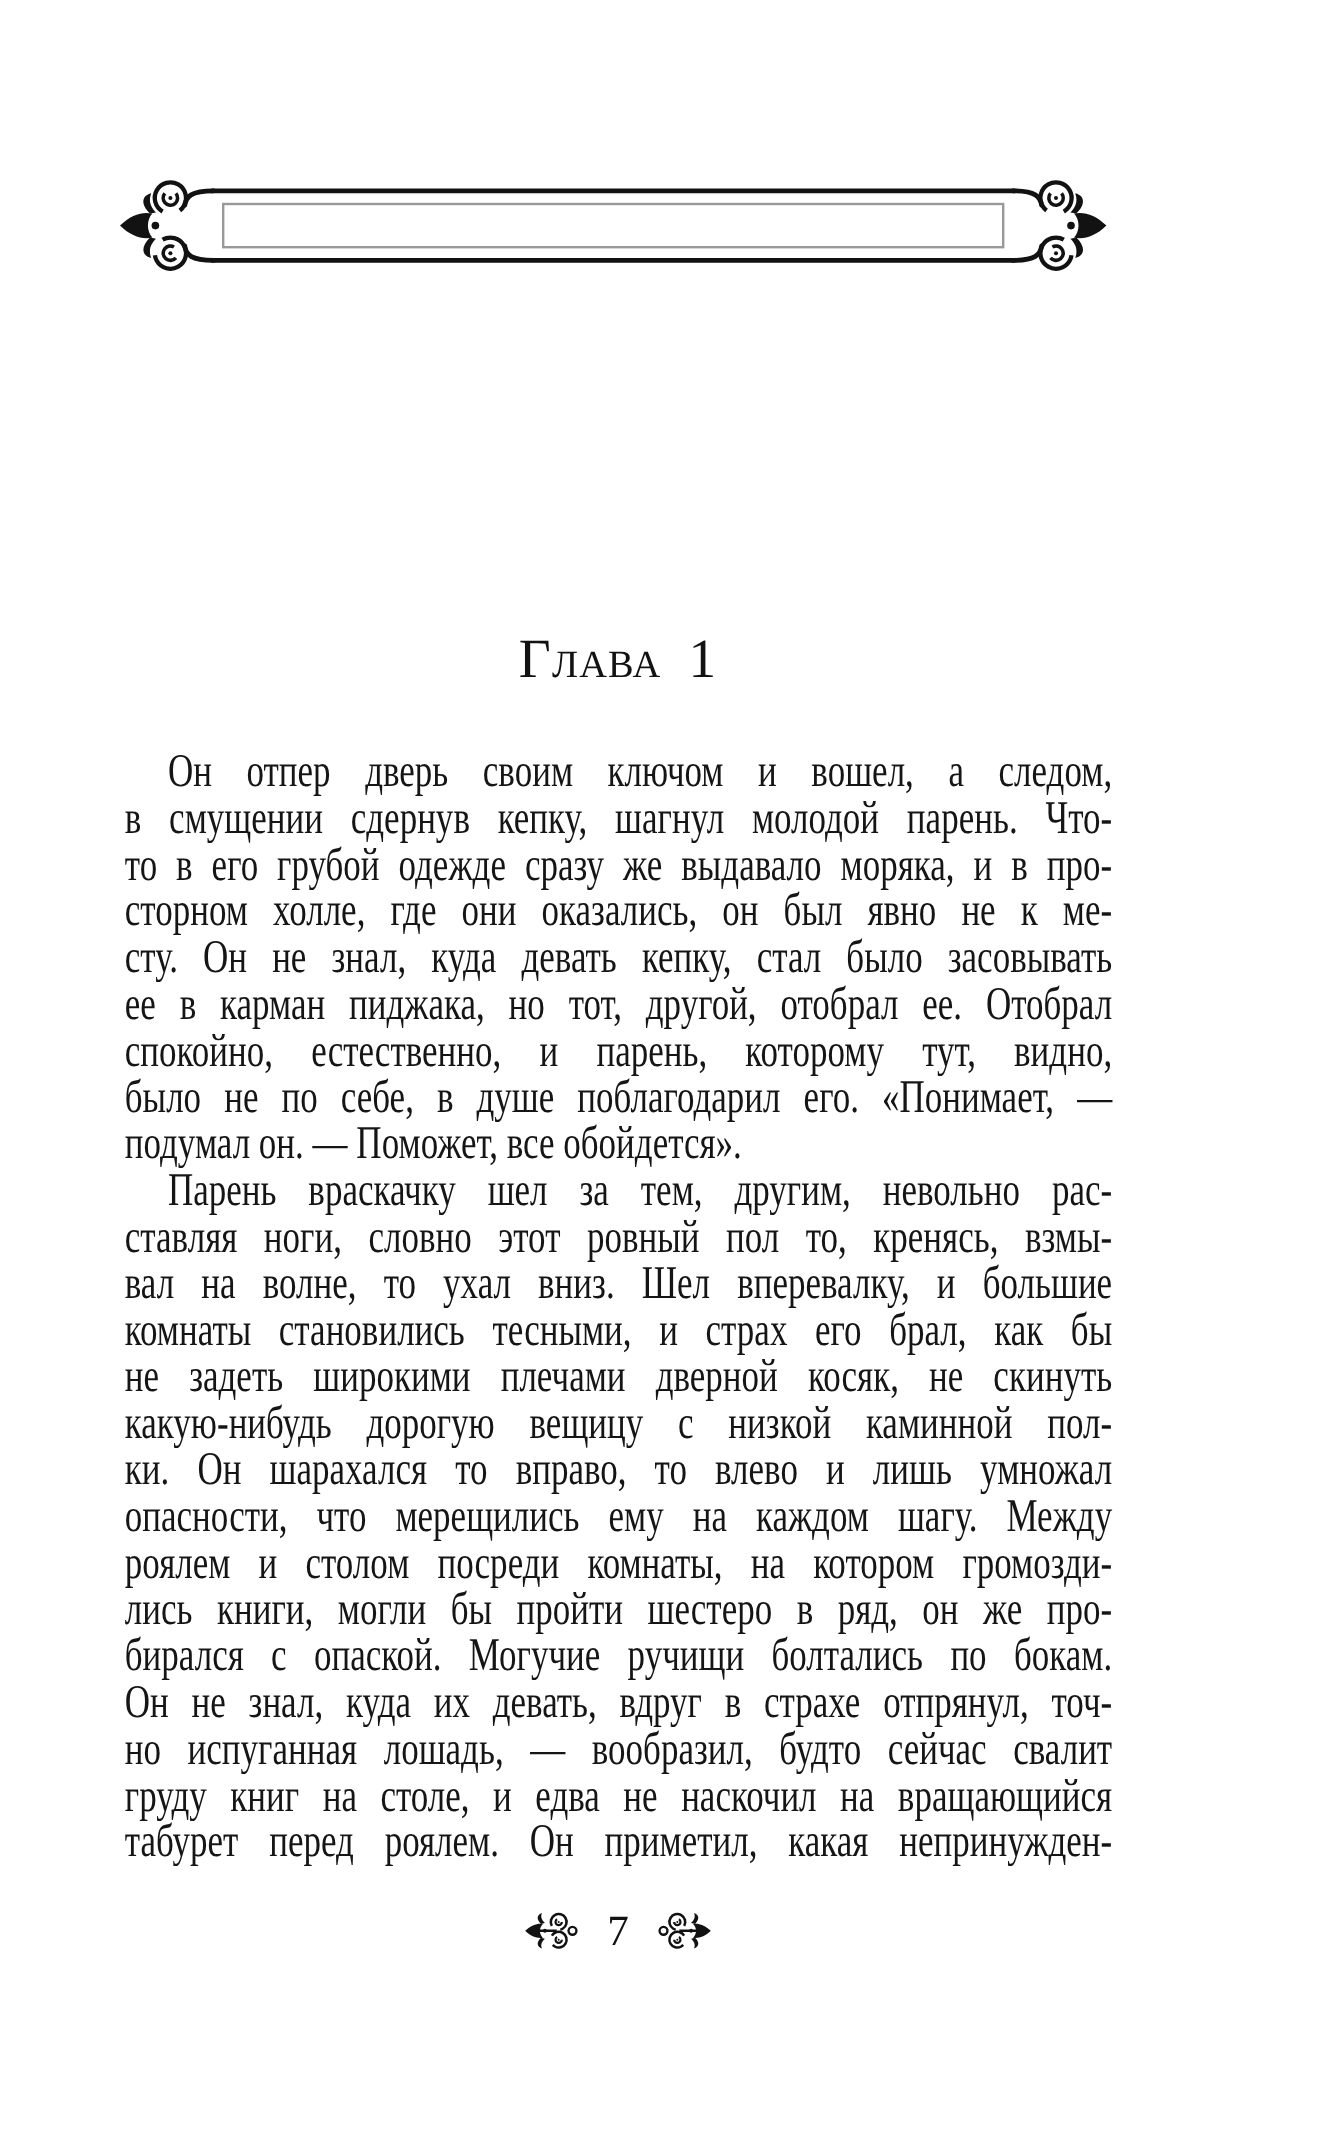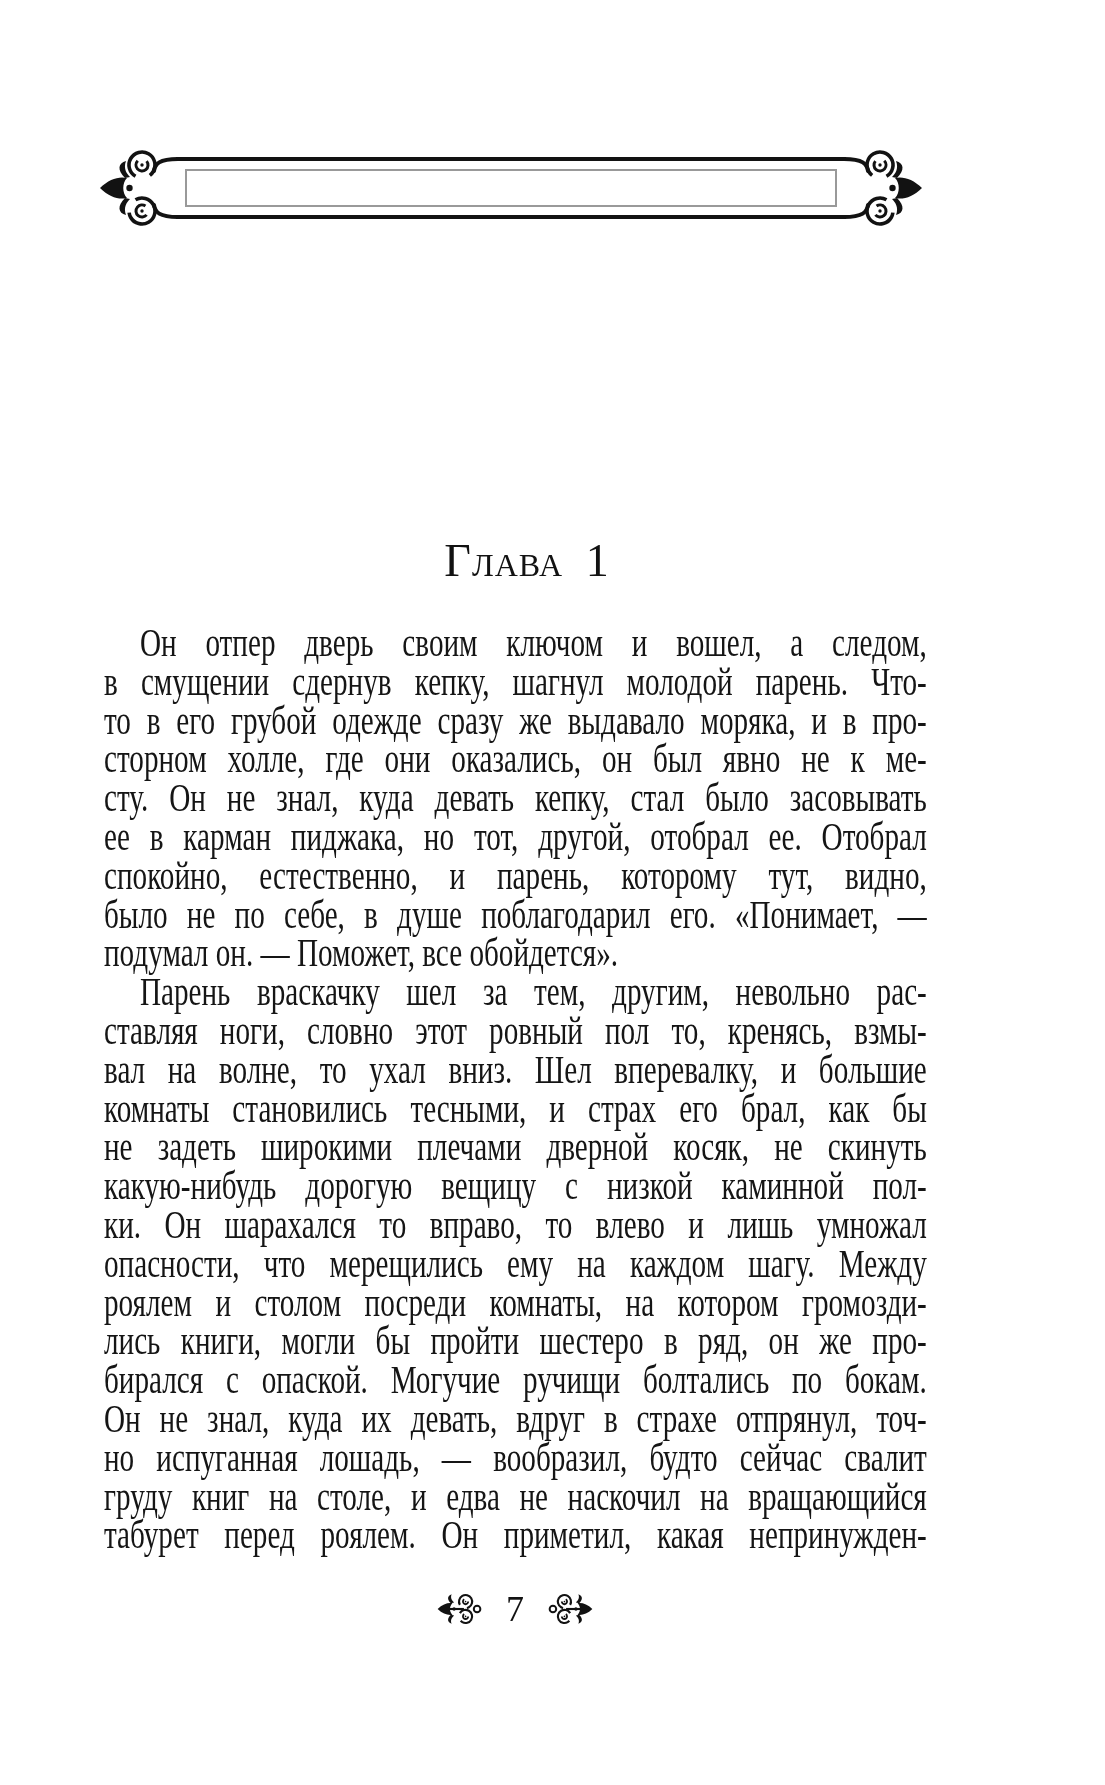--- a/index.html
+++ b/index.html
@@ -19,21 +19,21 @@
     width: 830px;
     height: 95px;
   }
 
   
   .chapter {
     position: absolute;
     left: 104px;
     top: 522px;
     width: 822px;
-    margin: 12px;
+    margin: 0;
     text-align: center;
     font-family: "Liberation Serif", serif;
     font-weight: normal;
     font-variant: small-caps;
     font-size: 46px;
     letter-spacing: 1px;
     word-spacing: 10px;
     color: #121212;
   }
 

